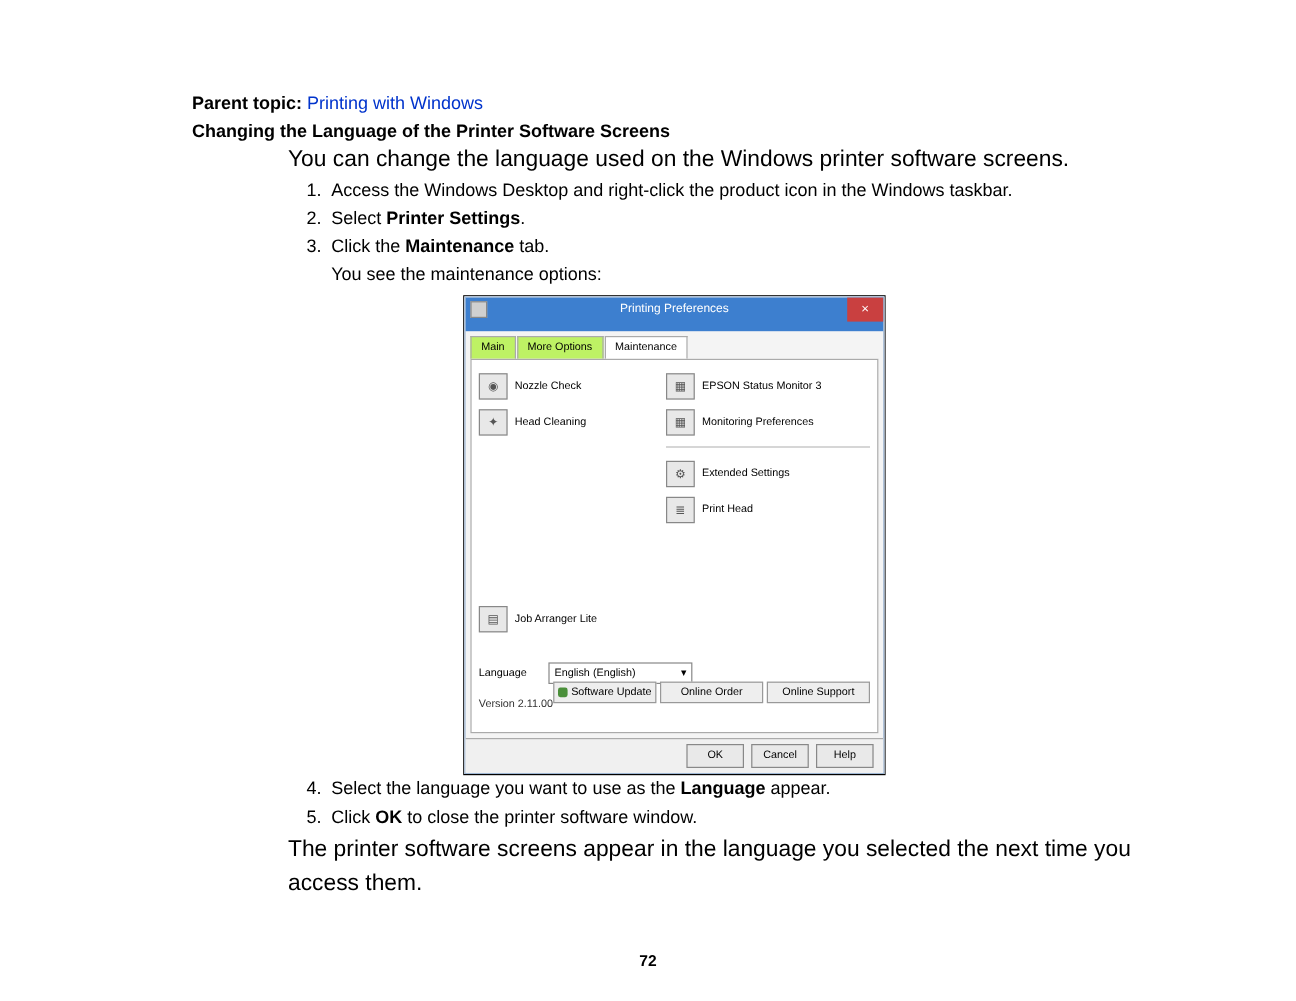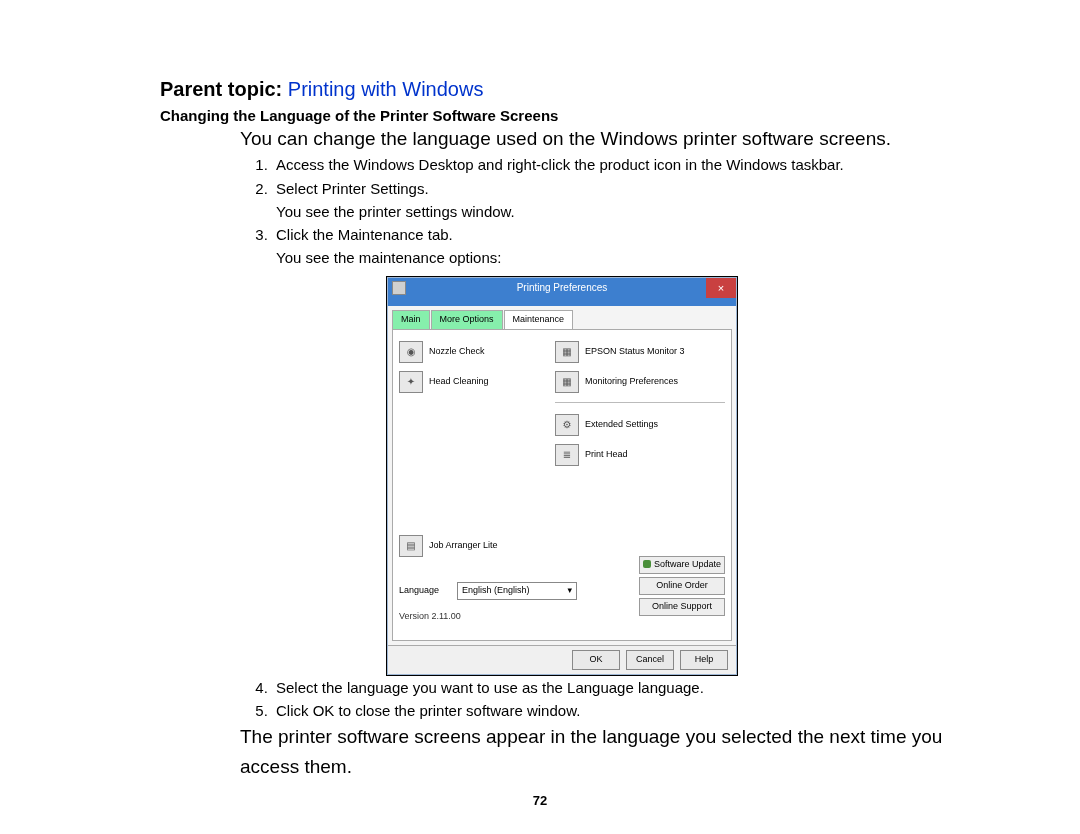--- a/index.html
+++ b/index.html
@@ -1,43 +1,43 @@
 <!DOCTYPE html>
 <html><head>
 <meta charset="utf-8">
 <style>
   html,body{margin:0;padding:0;background:#fff;font-family:Arial,Helvetica,sans-serif;color:#000}
   .page{width:1080px;height:834px;position:relative;box-sizing:border-box;padding:78px 120px 0 160px}
-  .parent-topic{font-size:20px}
+  .parent-topic{font-size:15px}
   .parent-topic .label{font-weight:bold}
   .parent-topic .link{color:#0033cc}
   .section-title{font-size:15px;font-weight:bold;margin-top:6px}
   .body-indent{margin-left:80px;font-size:19px;line-height:1.55}
   ol.steps{margin:0;padding-left:112px;font-size:15px;line-height:1.55}
   ol.steps>li{padding-left:4px;margin:0}
-  .bold{font-weight:normal}
+  .bold{font-weight:bold}
   .screenshot-wrap{margin:6px 0 0 110px;border:1px solid #000;width:350px}
   .dlg{border:1px solid #9fb7d4;font-family:"Segoe UI",Tahoma,sans-serif;font-size:9px;background:#f4f4f4}
   .dlg-title{background:#3d7fcf;color:#fff;height:28px;line-height:20px;position:relative;text-align:center;font-size:10px}
   .dlg-title .icon{position:absolute;left:4px;top:3px;width:12px;height:12px;background:#d0d0d0;border:1px solid #888}
   .dlg-close{position:absolute;right:0;top:0;width:30px;height:20px;background:#c94040;color:#fff;line-height:20px;text-align:center;font-size:11px}
   .tabs{display:flex;margin:4px 4px 0 4px;font-size:9px}
-  .tab{padding:2px 8px;border:1px solid #aaa;border-bottom:none;background:#86efac;margin-right:1px}
+  .tab{padding:2px 8px;border:1px solid #aaa;border-bottom:none;background:#bef264;margin-right:1px}
   .tab.active{background:#fff}
   .tab-body{border:1px solid #aaa;margin:0 4px 4px 4px;background:#fff;height:310px;position:relative}
   .col{position:absolute;top:10px;width:170px}
   .col.left{left:6px}
   .col.right{right:6px}
   .mitem{display:flex;align-items:center;height:24px;margin-bottom:6px}
   .mitem .ic{width:22px;height:20px;border:1px solid #888;background:#e8e8e8;margin-right:6px;display:flex;align-items:center;justify-content:center;font-size:10px;color:#555}
   .divider{border-top:1px solid #bbb;margin:8px 0 10px 0}
   .job-row{position:absolute;left:6px;bottom:76px}
   .lang-row{position:absolute;left:6px;bottom:40px;display:flex;align-items:center;gap:18px}
   .lang-select{border:1px solid #888;background:#fff;width:110px;height:16px;padding:0 4px;font-size:9px;display:flex;align-items:center;justify-content:space-between}
-  .rbtns{position:absolute;right:6px;bottom:24px;display:flex;flex-direction:column;gap:3px}
+  .rbtns{position:absolute;right:6px;bottom:24px;display:flex;flex-direction:row;gap:3px}
   .rbtn{border:1px solid #999;background:#eee;font-size:9px;width:84px;height:16px;line-height:14px;text-align:center}
   .rbtn .dot{display:inline-block;width:8px;height:8px;background:#4a8f3a;border-radius:2px;margin-right:3px;vertical-align:middle}
   .version{position:absolute;left:6px;bottom:16px;font-size:9px;color:#333}
   .foot-btns{border-top:1px solid #aaa;height:28px;display:flex;justify-content:flex-end;align-items:center;gap:6px;padding-right:8px;background:#f0f0f0}
   .fbtn{border:1px solid #888;background:#e9e9e9;width:46px;height:18px;font-size:9px;text-align:center;line-height:16px}
   .page-num{position:absolute;bottom:26px;left:0;width:100%;text-align:center;font-weight:bold;font-size:13px}
 </style>
 </head>
 <body>
 
@@ -48,21 +48,20 @@
   </div>
 
   <div class="section-title">Changing the Language of the Printer Software Screens</div>
 
   <div class="body-indent">You can change the language used on the Windows printer software screens.</div>
 
   <ol class="steps">
     <li><span>Access the Windows Desktop and right-click the product icon in the Windows taskbar.</span></li>
     <li>
       <span>Select </span><span class="bold">Printer Settings</span><span>.</span>
-      <div>You see the printer settings window.</div>
     </li>
     <li>
       <span>Click the </span><span class="bold">Maintenance</span><span> tab.</span>
       <div>You see the maintenance options:</div>
 
       
       <div class="screenshot-wrap">
         <div class="dlg">
           <div class="dlg-title">
             <span class="icon"></span>
@@ -124,21 +123,21 @@
           </div>
           <div class="foot-btns">
             <div class="fbtn">OK</div>
             <div class="fbtn">Cancel</div>
             <div class="fbtn">Help</div>
           </div>
         </div>
       </div>
     </li>
     <li value="4">
-      <span>Select the language you want to use as the </span><span class="bold">Language</span><span> language.</span>
+      <span>Select the language you want to use as the </span><span class="bold">Language</span><span> appear.</span>
     </li>
     <li>
       <span>Click </span><span class="bold">OK</span><span> to close the printer software window.</span>
     </li>
   </ol>
 
   <div class="body-indent" style="">The printer software screens appear in the language you selected the next time you access them.</div>
 
   <div class="page-num">72</div>
 </div>

